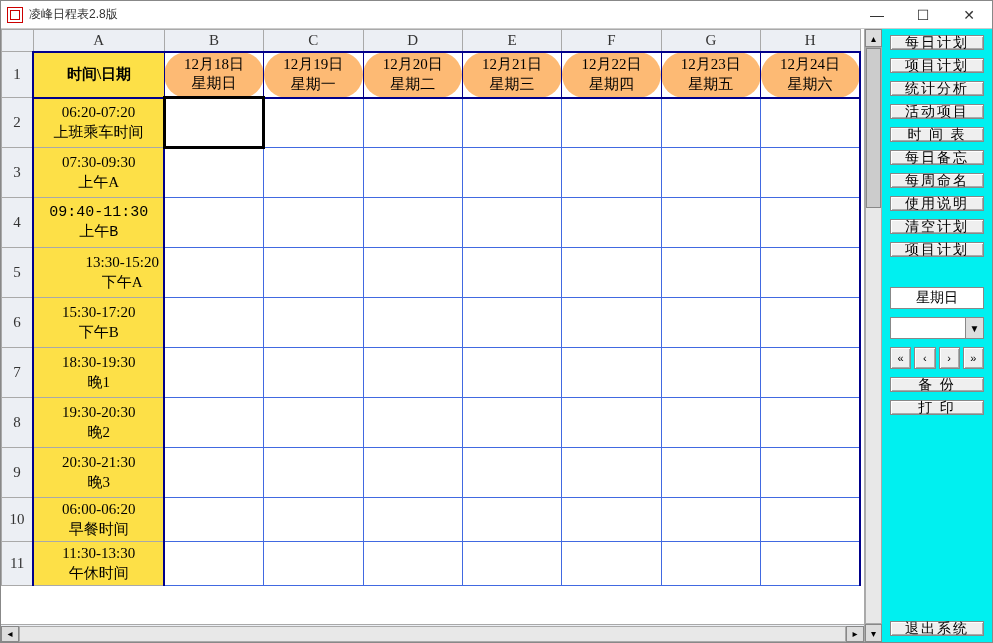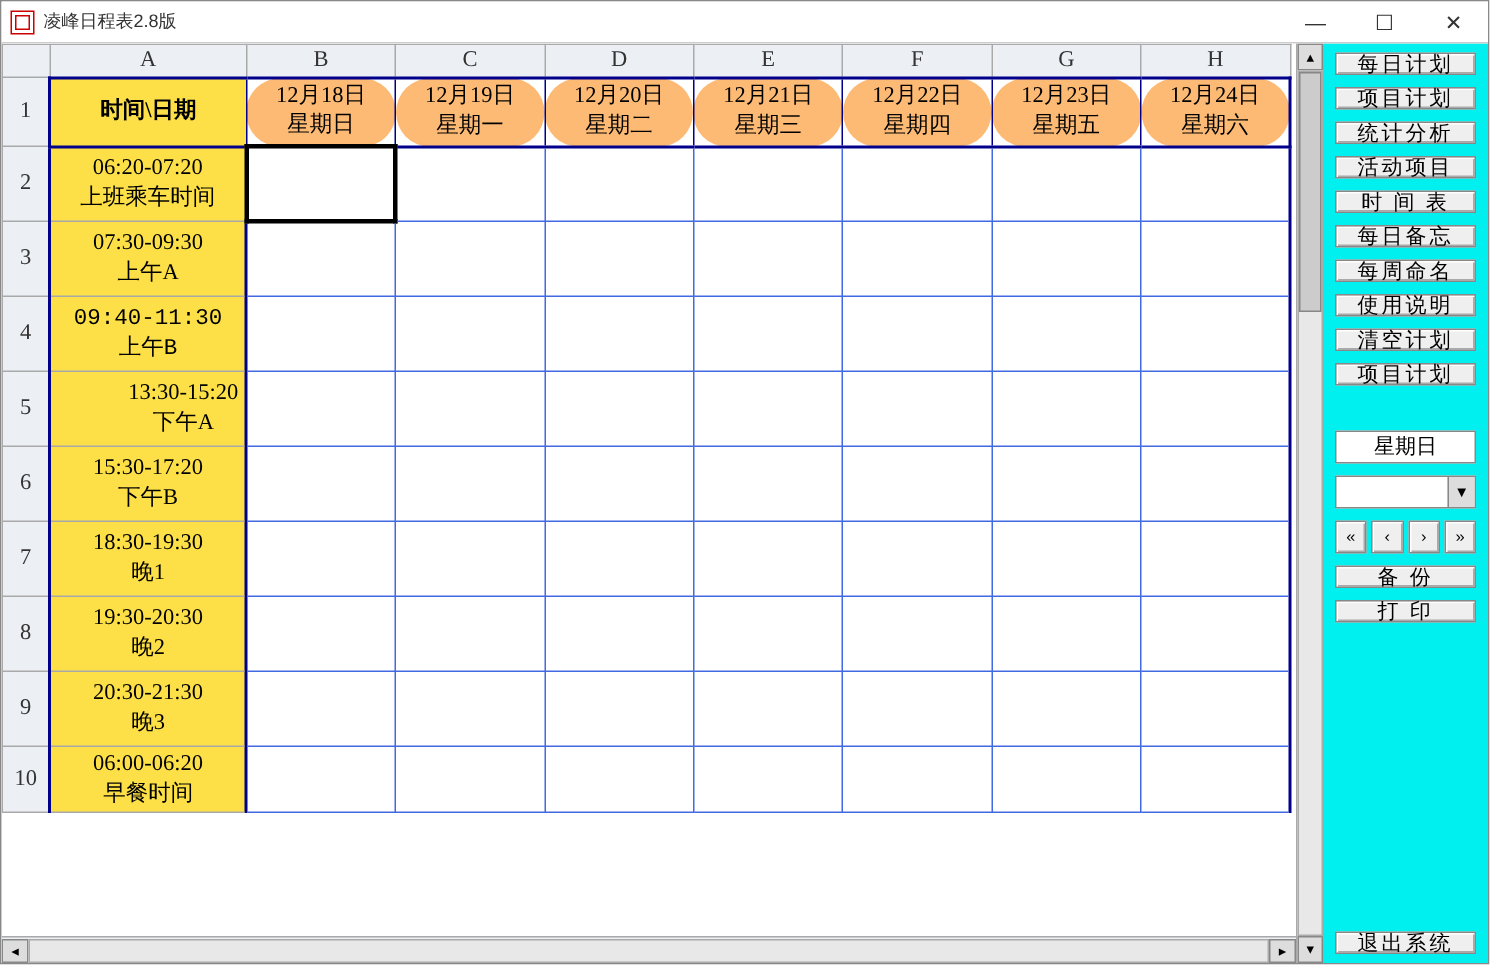--- a/index.html
+++ b/index.html
@@ -191,20 +191,31 @@
                 <th class="rowhdr">10</th>
                 <td class="colA" style="border-left: 2px solid rgb(0, 0, 139);">06:00-06:20<br>早餐时间</td>
                 <td class="cell"></td>
                 <td class="cell"></td>
                 <td class="cell"></td>
                 <td class="cell"></td>
                 <td class="cell"></td>
                 <td class="cell"></td>
                 <td class="cell" style="border-right: 2px solid rgb(0, 0, 139);"></td>
               </tr>
+              <tr class="data-row" style="height: 42px;">
+                <th class="rowhdr">11</th>
+                <td class="colA" style="border-left: 2px solid rgb(0, 0, 139);">11:30-13:30<br>午休时间</td>
+                <td class="cell"></td>
+                <td class="cell"></td>
+                <td class="cell"></td>
+                <td class="cell"></td>
+                <td class="cell"></td>
+                <td class="cell"></td>
+                <td class="cell" style="border-right: 2px solid rgb(0, 0, 139);"></td>
+              </tr>
             </tbody>
         </table>
       </div>
       <div class="hscroll-row">
         <div class="arrow">◂</div>
         <div class="track"></div>
         <div class="arrow">▸</div>
       </div>
     </div>
     <div class="vscroll">

